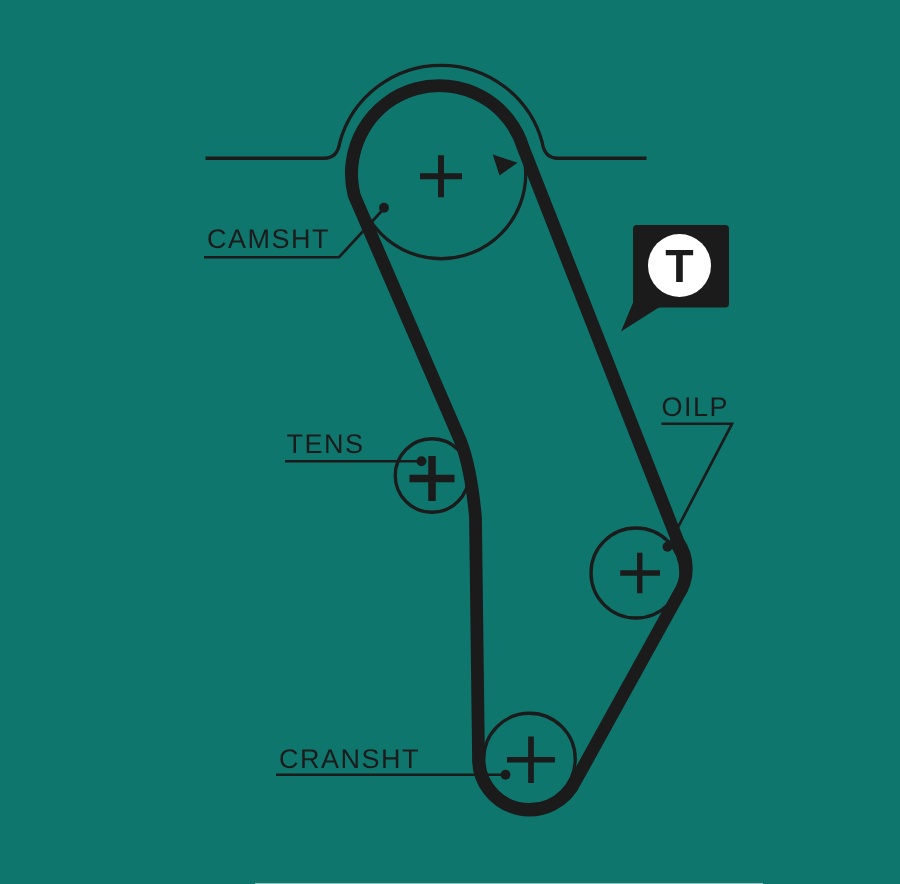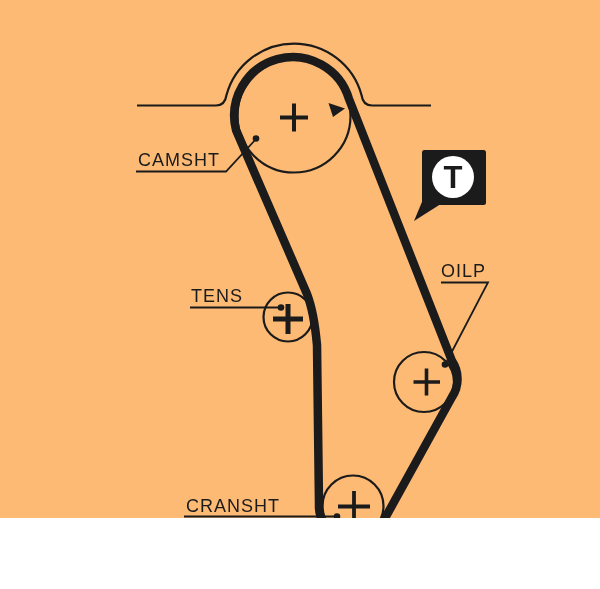--- a/index.html
+++ b/index.html
@@ -3,22 +3,22 @@
 <meta charset="utf-8">
 <style>
   html, body {
     margin: 0;
     padding: 0;
     background: #ffffff;
   }
   .stage {
     position: relative;
     width: 600px;
-    height: 518px;
-    background: #fdba74;
+    height: 589px;
+    background: #0f766e;
     overflow: hidden;
     font-family: "Liberation Sans", sans-serif;
   }
   svg { display: block; }
   .thin   { fill: none; stroke: #1b1b1b; stroke-width: 2.2; }
   .belt   { fill: none; stroke: #1b1b1b; stroke-width: 8.5; stroke-linejoin: round; }
   .cross4 { fill: none; stroke: #1b1b1b; stroke-width: 4; }
   .cross5 { fill: none; stroke: #1b1b1b; stroke-width: 5; }
   .cross36{ fill: none; stroke: #1b1b1b; stroke-width: 3.6; }
   .cross38{ fill: none; stroke: #1b1b1b; stroke-width: 3.8; }

